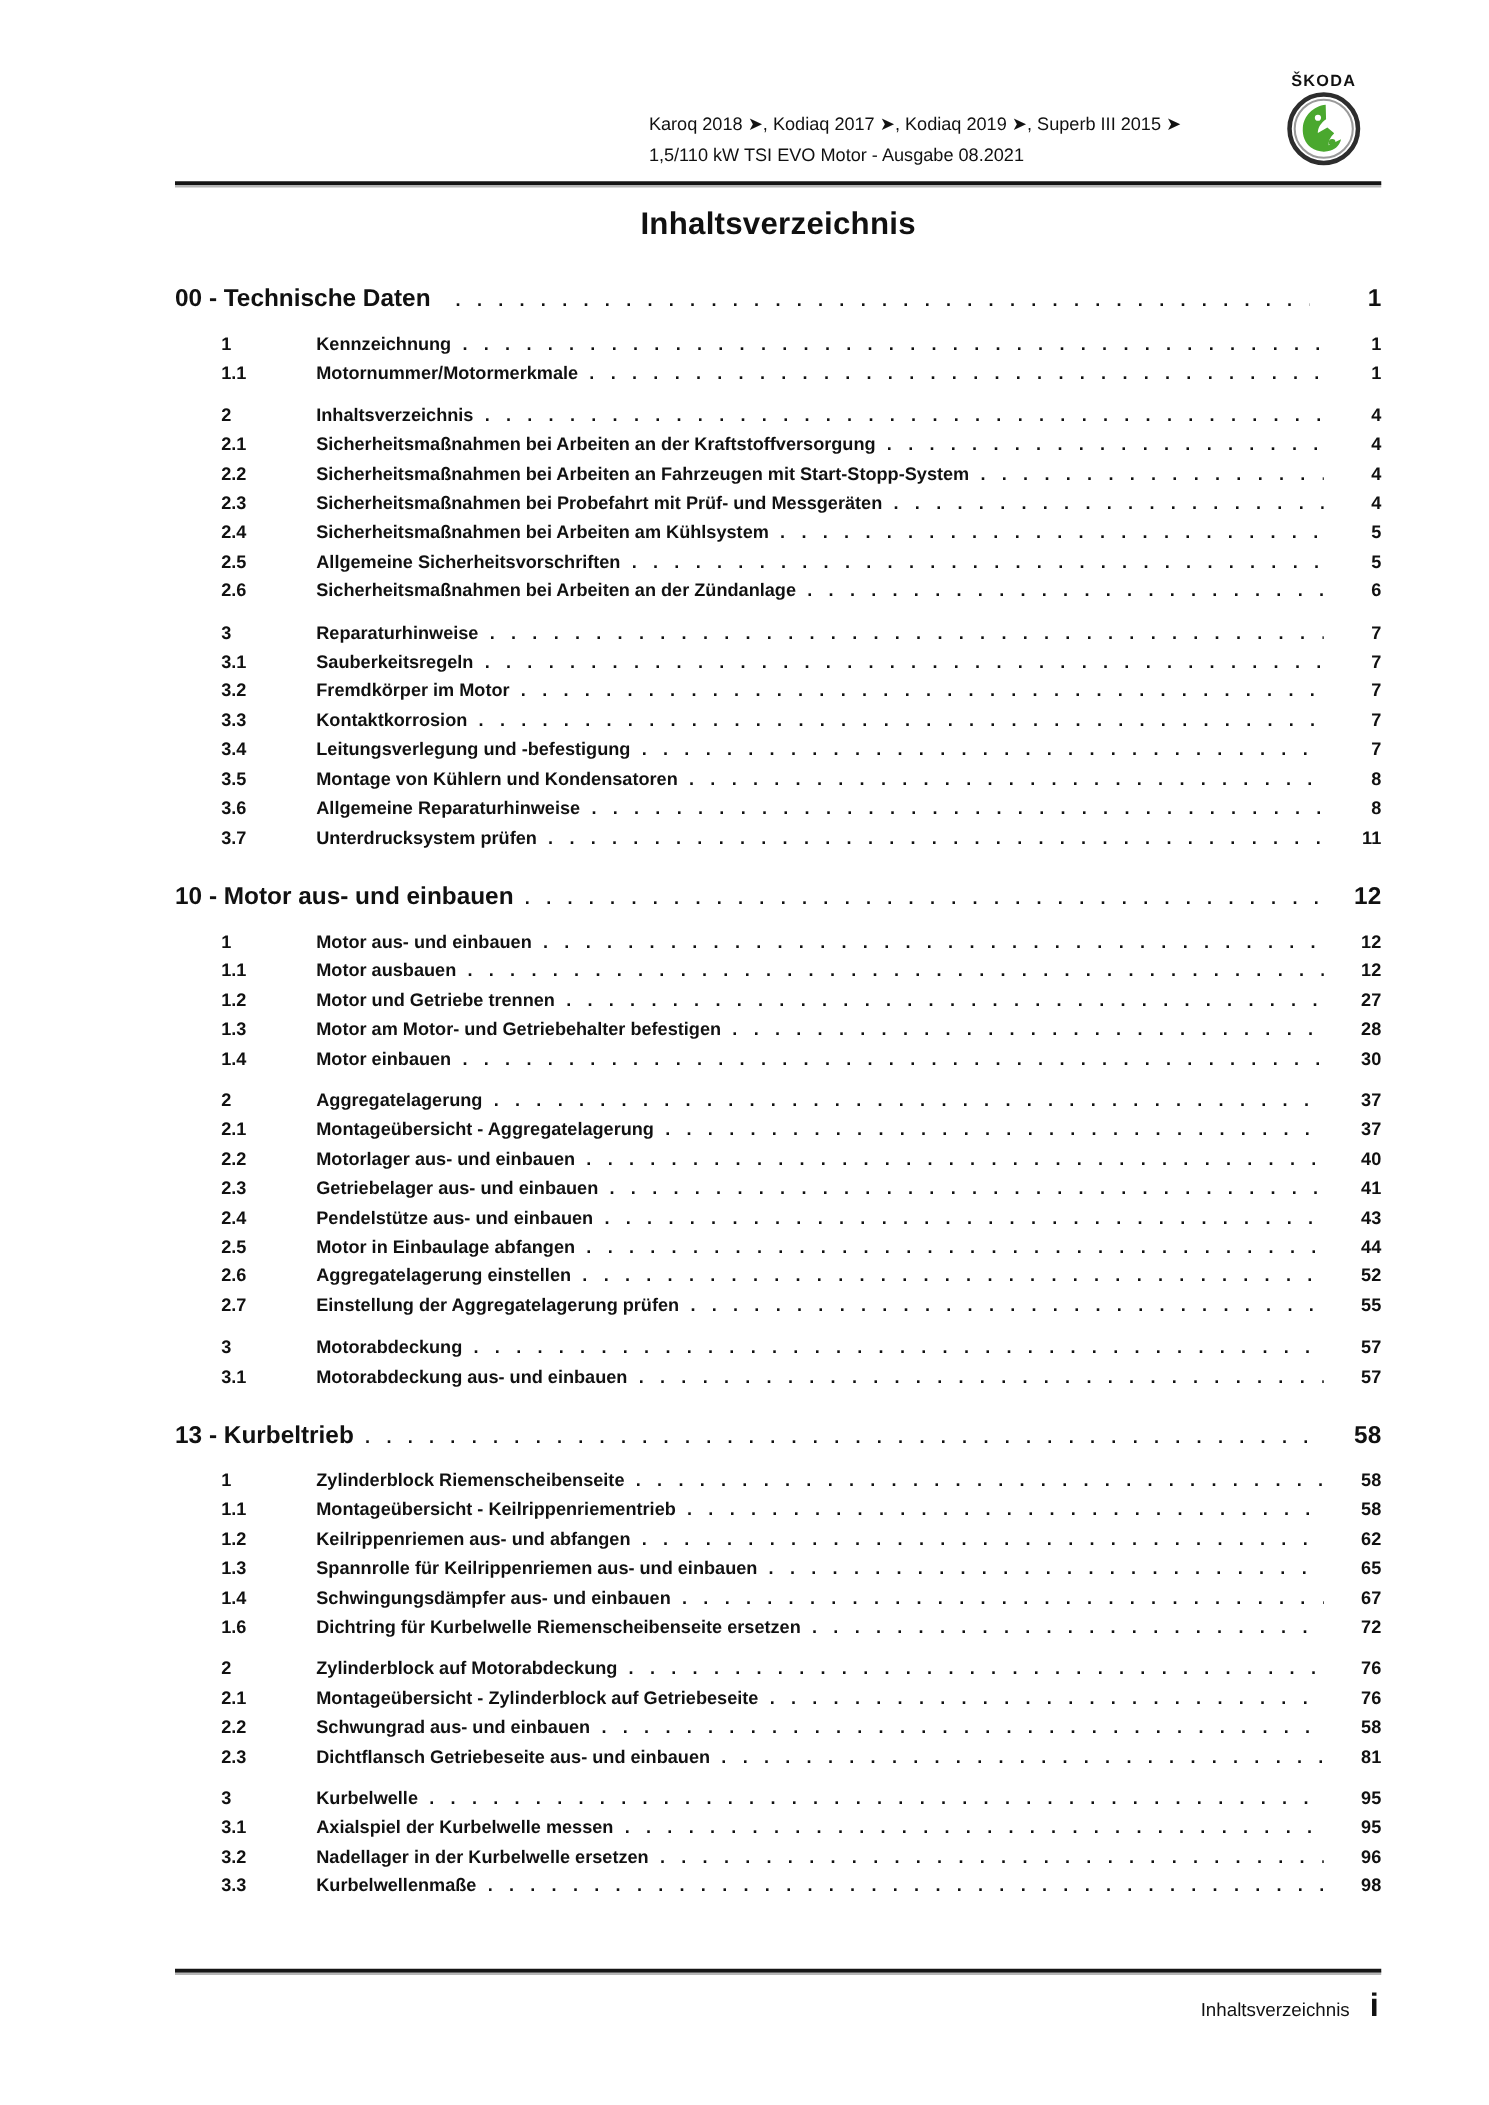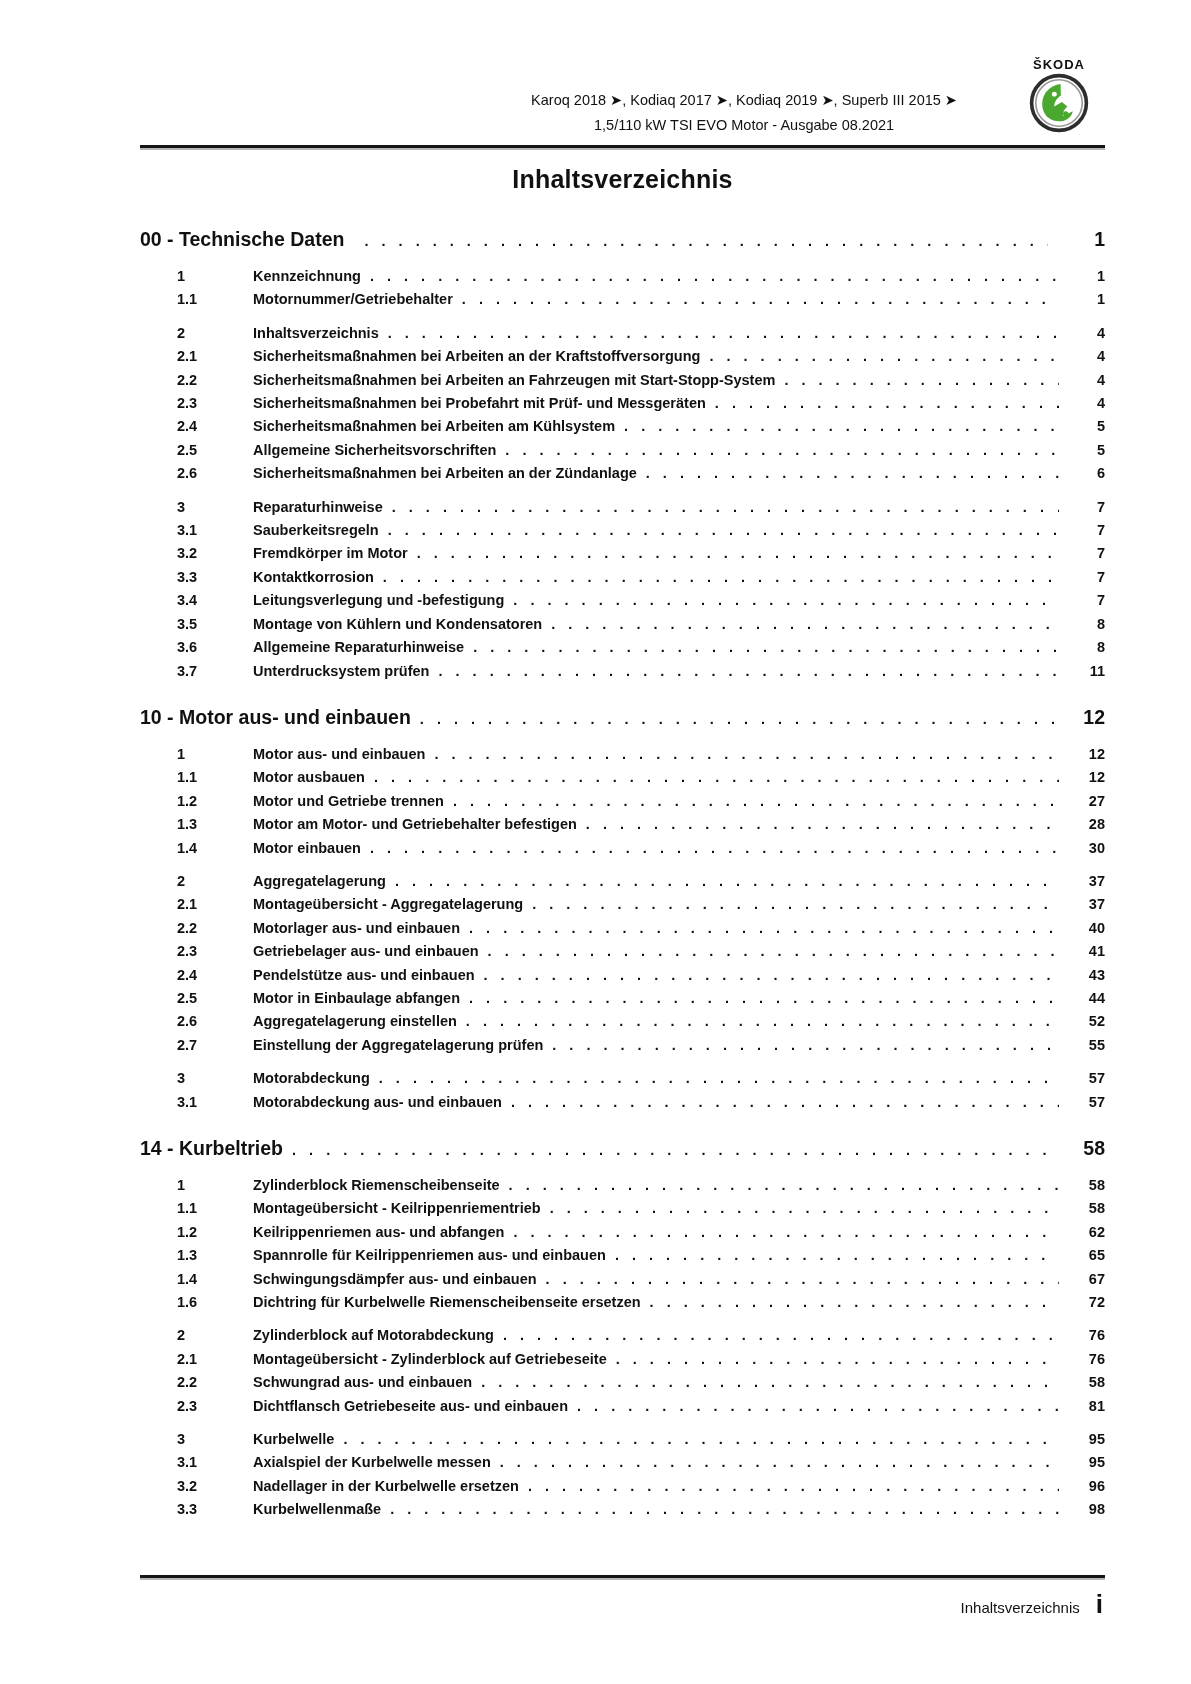--- a/index.html
+++ b/index.html
@@ -18,22 +18,22 @@
     top: 0;
     width: 965px;   
     height: 1684px;
   }
 
   
   .header { position: relative; height: 148px; }
   .header-text {
     position: absolute;
     top: 88px;
-    right: 148px;
-    text-align: center;
+    right: 160px;
+    text-align: left;
     font-size: 14.5px;
     line-height: 25px;
     white-space: nowrap;
   }
   .logo {
     position: absolute;
     top: 58px;
     right: 11px;
     width: 70px;
     text-align: center;
@@ -164,21 +164,21 @@
         <span class="pagenum">1</span>
       </div>
       <div class="row bold">
         <span class="num">1</span>
         <span class="label">Kennzeichnung</span>
         <span class="leader"></span>
         <span class="pagenum">1</span>
       </div>
       <div class="row">
         <span class="num">1.1</span>
-        <span class="label">Motornummer/Getriebehalter</span>
+        <span class="label">Motornummer/Motormerkmale</span>
         <span class="leader"></span>
         <span class="pagenum">1</span>
       </div>
       <div class="row bold">
         <span class="num">2</span>
         <span class="label">Inhaltsverzeichnis</span>
         <span class="leader"></span>
         <span class="pagenum">4</span>
       </div>
       <div class="row">
@@ -354,21 +354,21 @@
         <span class="leader"></span>
         <span class="pagenum">57</span>
       </div>
       <div class="row">
         <span class="num">3.1</span>
         <span class="label">Motorabdeckung aus- und einbauen</span>
         <span class="leader"></span>
         <span class="pagenum">57</span>
       </div>
       <div class="row sec">
-        <span class="label">14 - Kurbeltrieb</span>
+        <span class="label">13 - Kurbeltrieb</span>
         <span class="leader"></span>
         <span class="pagenum">58</span>
       </div>
       <div class="row bold">
         <span class="num">1</span>
         <span class="label">Zylinderblock Riemenscheibenseite</span>
         <span class="leader"></span>
         <span class="pagenum">58</span>
       </div>
       <div class="row">

